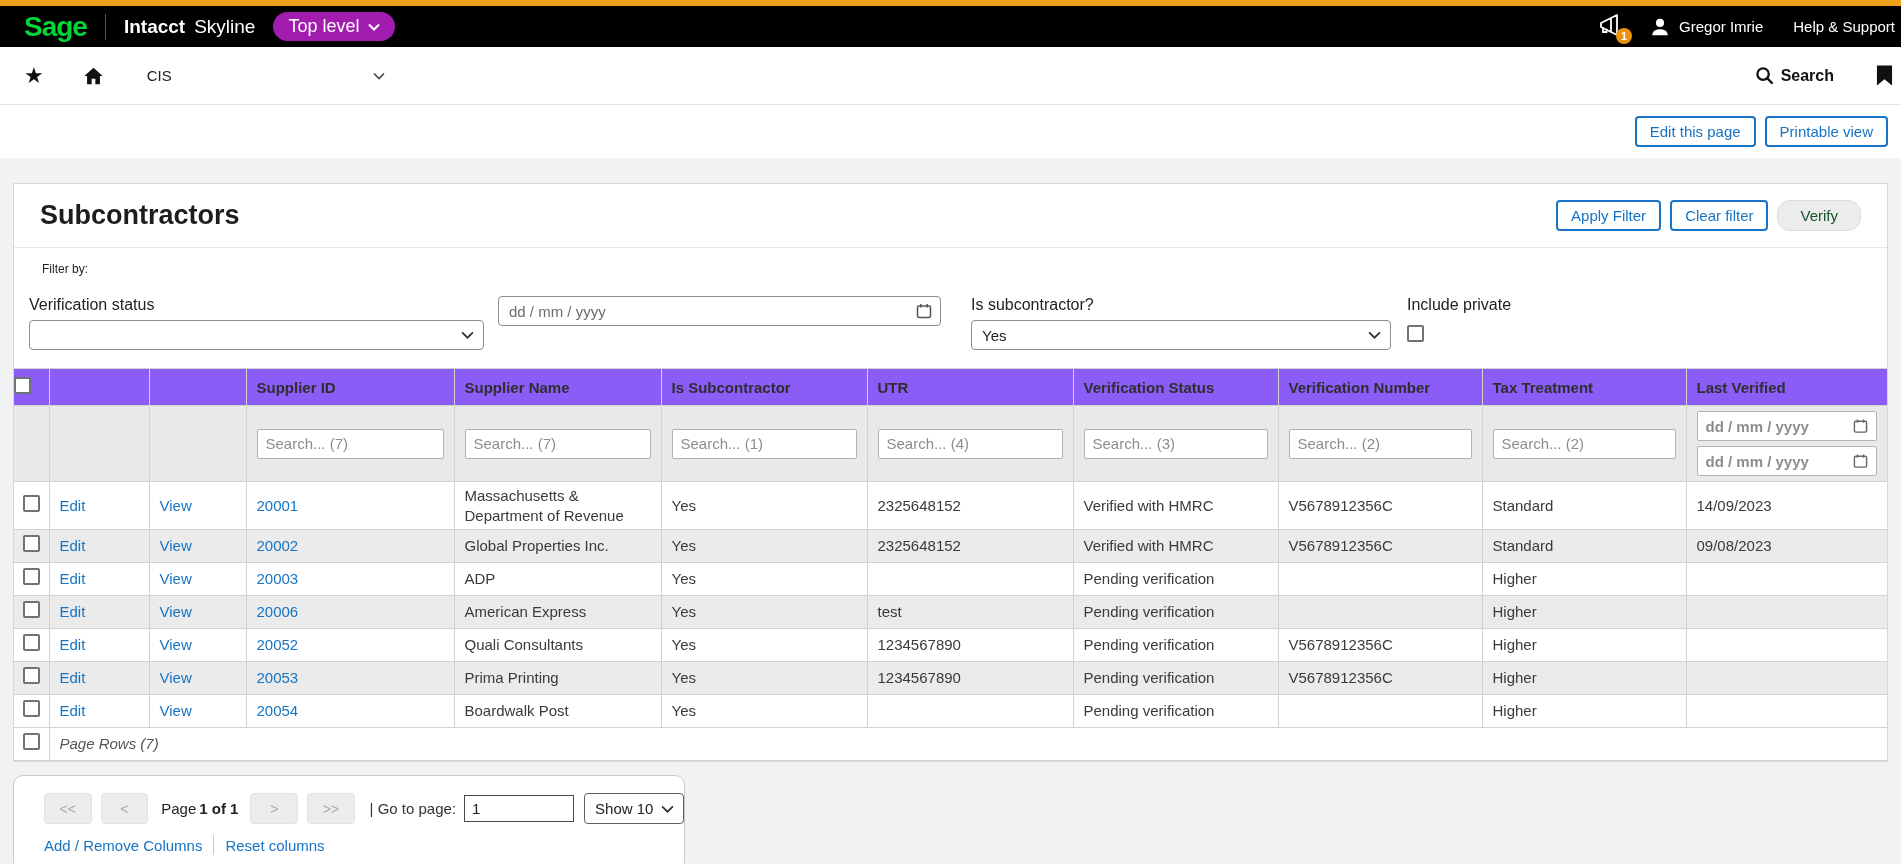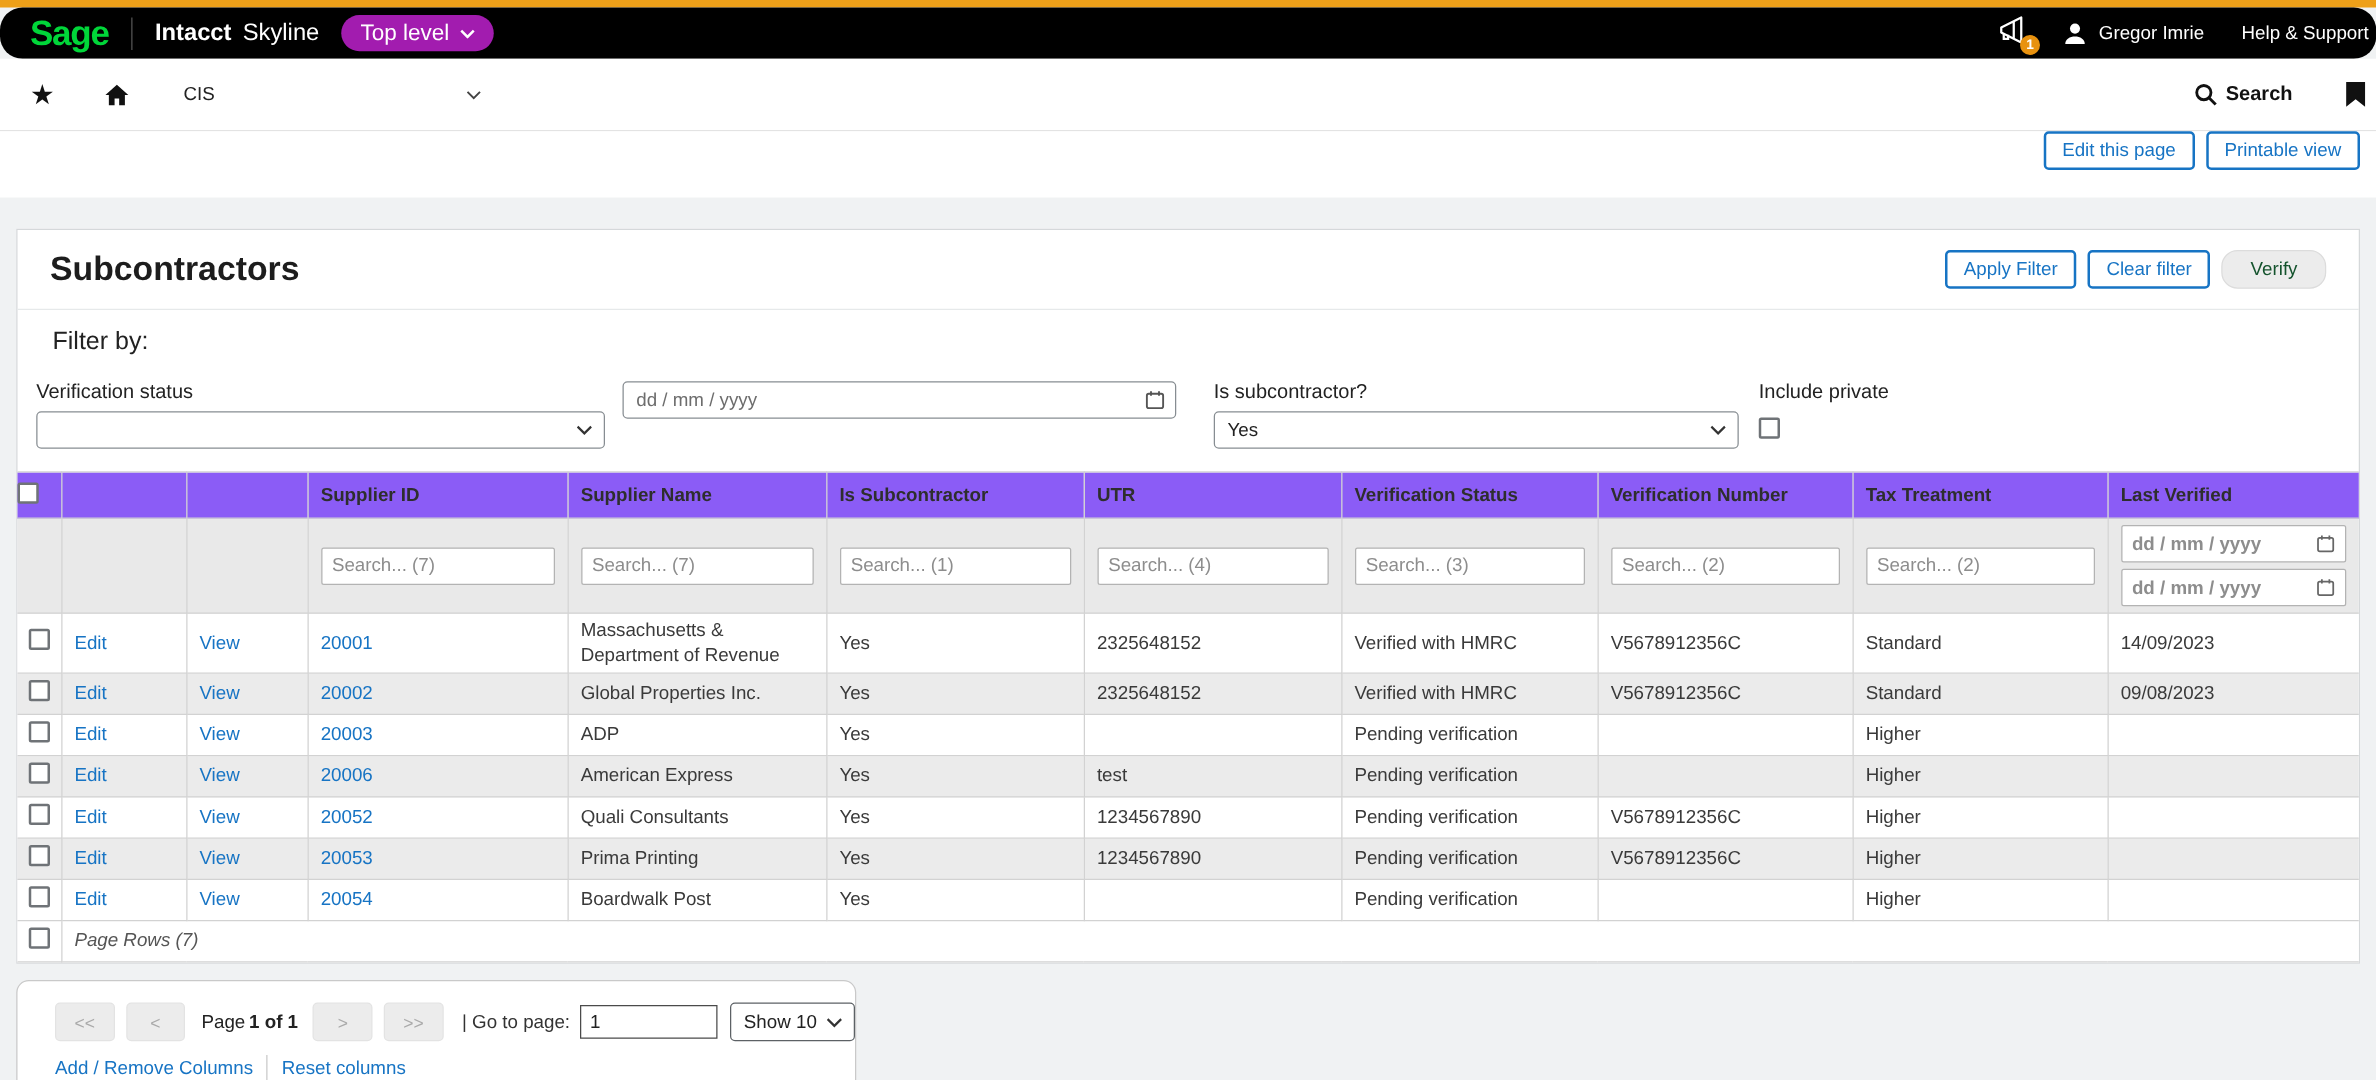--- a/index.html
+++ b/index.html
@@ -1,21 +1,21 @@
 <!DOCTYPE html>
 <html><head>
 <meta charset="utf-8">
 <style>
   * { box-sizing: border-box; margin: 0; padding: 0; }
   html,body { width:1901px; height:864px; overflow:hidden; }
   body { background:#f0f2f3; font-family:"Liberation Sans", sans-serif; color:#333; }
 
   
   .top-strip { height:6px; background:#EEA019; }
-  .topbar { height:41px; background:#000; display:flex; align-items:center; padding:0 6px 0 24px; color:#fff;border-radius:18px; }
+  .topbar { height:41px; background:#000; display:flex; align-items:center; padding:0 6px 0 24px; color:#fff; }
   .sage-logo { color:#00D639; font-size:28px; font-weight:bold; letter-spacing:-1px; line-height:1; }
   .topbar-divider { width:1px; height:26px; background:#555; margin:0 18px; }
   .product-name { font-size:19px; font-weight:bold; color:#fff; }
   .suite-name { font-size:19px; font-weight:400; color:#fff; margin-left:9px; }
   .entity-pill { margin-left:18px; height:29px; background:#a21caf; border-radius:15px; border:none;
                  color:#fff; font-size:18px; font-family:inherit; display:flex; align-items:center; gap:9px; padding:0 15px; cursor:pointer; }
   .topbar-right { margin-left:auto; display:flex; align-items:center; }
   .notif-wrap { position:relative; margin-right:26px; cursor:pointer; }
   .notif-badge { position:absolute; right:-9px; bottom:-3px; width:16px; height:16px; border-radius:50%;
                  background:#E8920F; color:#fff; font-size:11px; font-weight:bold; display:flex; align-items:center; justify-content:center; }
@@ -28,34 +28,34 @@
   .star-icon { font-size:22px; color:#111; line-height:1; cursor:pointer; }
   .home-wrap { margin-left:38px; cursor:pointer; display:flex; align-items:center; }
   .module-select { margin-left:42px; width:238px; display:flex; align-items:center; justify-content:space-between; cursor:pointer; }
   .module-label { font-size:15px; color:#222; }
   .navbar-right { margin-left:auto; display:flex; align-items:center; }
   .search-wrap { display:flex; align-items:center; gap:7px; cursor:pointer; }
   .search-label { font-size:16px; font-weight:bold; color:#111; }
   .bookmark-wrap { margin-left:42px; margin-right:0; cursor:pointer; display:flex; }
 
   
-  .actions-bar { height:53px; background:#fff; display:flex; justify-content:flex-end; gap:9px; padding-right:13px; }
+  .actions-bar { height:53px; background:#fff; display:flex; align-items:center; justify-content:flex-end; gap:9px; padding-right:13px; }
   .btn-outline { height:31px; background:#fff; border:2px solid #1774C4; border-radius:4px; color:#1774C4;
                  font-size:15px; font-family:inherit; padding:0 13px; cursor:pointer; }
   .btn-disabled { height:31px; background:#ECECEC; border:1px solid #DCDCDC; border-radius:13px; color:#14532d;
                   font-size:15px; font-family:inherit; padding:0 22px; cursor:default; }
 
   
   .card { margin:25px 13px 0 13px; background:#fff; border:1px solid #d5d8da; }
   .card-header { display:flex; align-items:flex-start; justify-content:space-between; padding:16px 26px; border-bottom:1px solid #e6e9ea; }
   .page-title { font-size:27px; font-weight:600; color:#1d1d1d; }
   .card-header-actions { display:flex; align-items:center; gap:9px; }
 
   .filter-section { padding:14px 15px 18px 15px; }
-  .filter-heading { font-size:20px; color:#222; margin-left:13px; margin-bottom:20px; }
+  .filter-heading { font-size:12px; color:#222; margin-left:13px; margin-bottom:20px; }
   .filter-row { display:flex; align-items:flex-start; }
   .filter-field { display:flex; flex-direction:column; }
   .filter-label { font-size:16px; color:#222; margin-bottom:6px; }
   .select-wrap { position:relative; display:inline-block; }
   .sel { appearance:none; -webkit-appearance:none; height:30px; border:1px solid #878d92; border-radius:4px;
          background:#fff; font-size:15px; font-family:inherit; color:#222; padding:0 28px 0 10px; width:100%; }
   .chev { position:absolute; right:10px; top:50%; transform:translateY(-50%); pointer-events:none; }
   .date-wrap { position:relative; display:inline-block; }
   .date-input { height:30px; border:1px solid #878d92; border-radius:4px; background:#fff; font-size:15px;
                 font-family:inherit; color:#222; padding:0 32px 0 10px; width:100%; }

